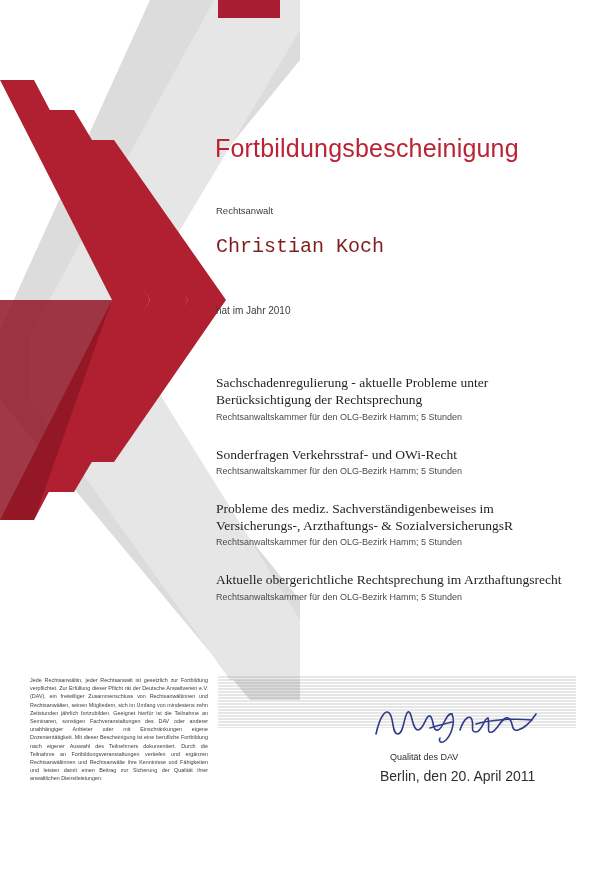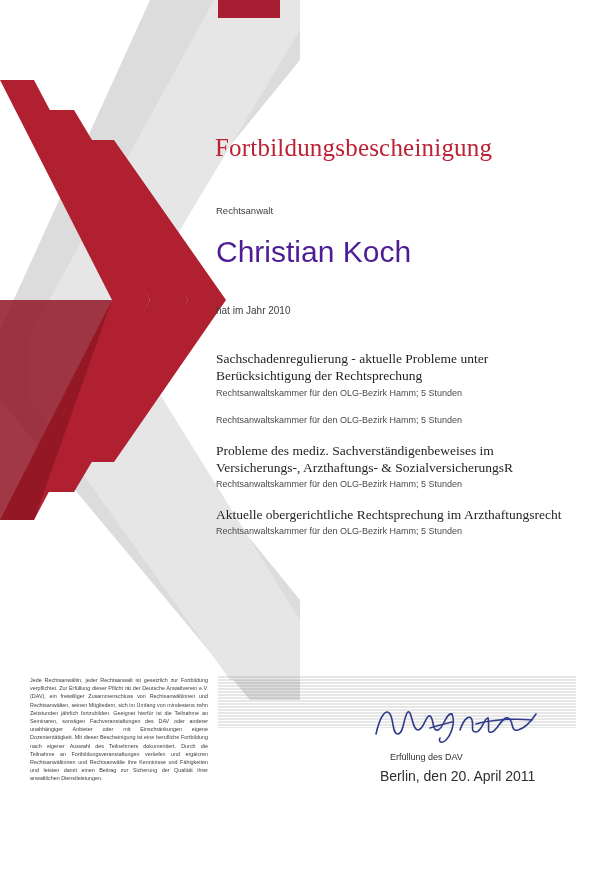--- a/index.html
+++ b/index.html
@@ -38,36 +38,37 @@
   }
 
   
   .title {
     position: absolute;
     left: 215px;
     top: 134px;
     font-size: 25px;
     color: #bc2234;
     letter-spacing: 0.2px;
-    font-family: Liberation Serif, serif;
+    font-family: Liberation Sans, sans-serif;
   }
 
   .role {
     position: absolute;
     left: 216px;
     top: 205px;
     font-size: 9.5px;
     color: #3c3c3c;
   }
   .name {
     position: absolute;
     left: 216px;
     top: 235px;
-    font-size: 30px;
-    color: #4c1d95;
+    font-size: 20px;
+    color: #7f1d1d;
+    font-family: Liberation Mono, monospace;
   }
   .year-line {
     position: absolute;
     left: 216px;
     top: 305px;
     font-size: 10px;
     color: #3c3c3c;
   }
   .intro-line {
     position: absolute;
@@ -84,20 +85,21 @@
     width: 360px;
   }
   .course {
     margin-bottom: 17px;
   }
   .course-title {
     font-family: "Liberation Serif", serif;
     font-size: 13.5px;
     color: #1f1f1f;
     line-height: 1.28;
+    margin-top: 24px;
   }
   .course-sub {
     font-family: "Liberation Sans", sans-serif;
     font-size: 9px;
     color: #4a4a4a;
     margin-top: 3px;
   }
 
   
   .footer-text {
@@ -192,20 +194,21 @@
   <div class="name">Christian Koch</div>
 
   <div class="year-line">hat im Jahr 2010</div>
 
   <div class="courses">
     <div class="course">
       <div class="course-title">Sachschadenregulierung - aktuelle Probleme unter Berücksichtigung der Rechtsprechung</div>
       <div class="course-sub">Rechtsanwaltskammer für den OLG-Bezirk Hamm; 5 Stunden</div>
     </div>
     <div class="course">
+      <div class="course-title">Sonderfragen Verkehrsstraf- und OWi-Recht</div>
       <div class="course-sub">Rechtsanwaltskammer für den OLG-Bezirk Hamm; 5 Stunden</div>
     </div>
     <div class="course">
       <div class="course-title">Probleme des mediz. Sachverständigenbeweises im Versicherungs-, Arzthaftungs- &amp; SozialversicherungsR</div>
       <div class="course-sub">Rechtsanwaltskammer für den OLG-Bezirk Hamm; 5 Stunden</div>
     </div>
     <div class="course">
       <div class="course-title">Aktuelle obergerichtliche Rechtsprechung im Arzthaftungsrecht</div>
       <div class="course-sub">Rechtsanwaltskammer für den OLG-Bezirk Hamm; 5 Stunden</div>
     </div>
@@ -244,17 +247,17 @@
         <path d="M4 34 C8 16, 14 8, 18 14 C22 20, 20 34, 26 34 C32 34, 32 14, 36 12 C40 10, 40 30, 46 30 C52 30, 54 14, 58 16 C62 18, 60 32, 66 30 C72 28, 74 12, 80 14"></path>
         <path d="M58 28 C64 26, 72 24, 80 22"></path>
         <path d="M80 14 C84 24, 78 36, 74 40 C70 44, 66 42, 68 38"></path>
         <path d="M88 30 C92 18, 98 14, 100 20 C102 26, 98 32, 104 32 C110 32, 112 18, 116 18"></path>
         <path d="M116 18 C118 26, 114 34, 120 32 C126 30, 130 16, 136 18 C142 20, 138 32, 146 30 C154 28, 160 20, 164 14"></path>
         <path d="M104 24 C118 20, 140 18, 160 20"></path>
       </g>
     </svg>
   </div>
 
-  <div class="sig-label">Erfüllung des DAV</div>
+  <div class="sig-label">Qualität des DAV</div>
   <div class="sig-place">Berlin, den 20. April 2011</div>
 
 
 </div>
 
 </body></html>

